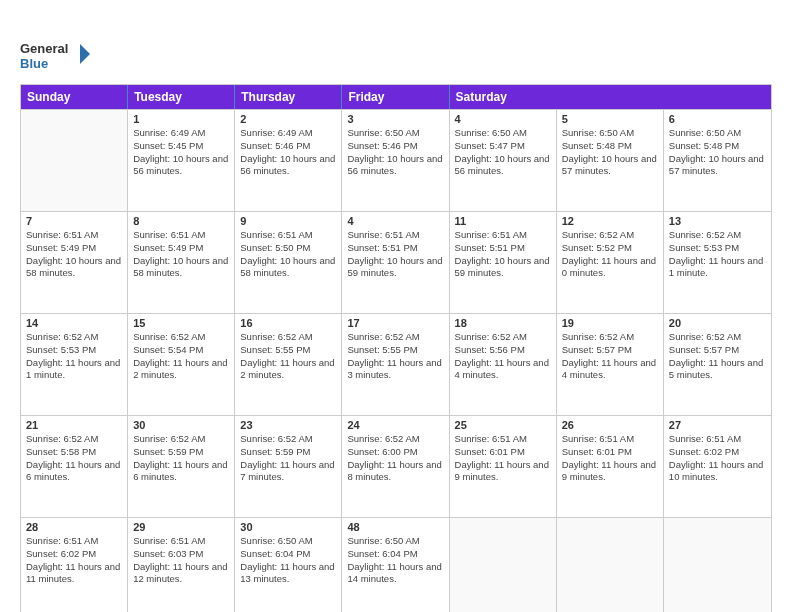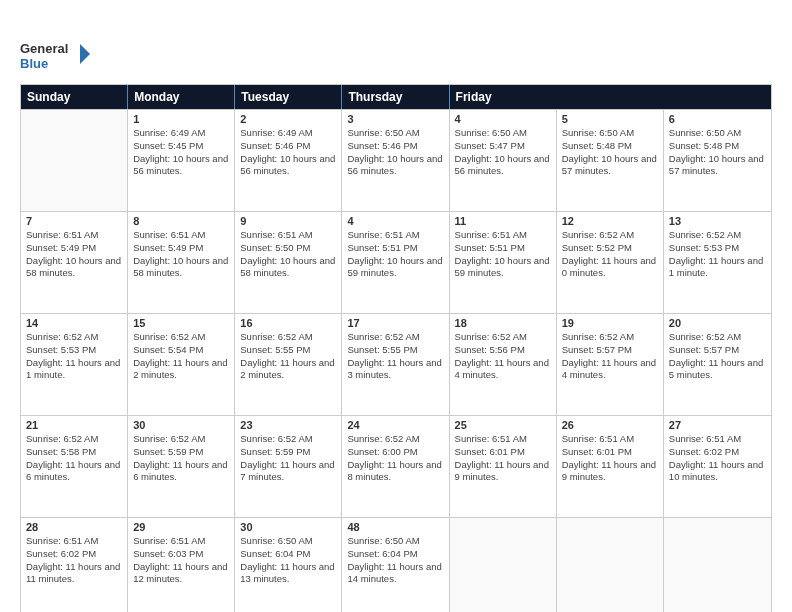--- a/index.html
+++ b/index.html
@@ -43,21 +43,21 @@
     }
     .calendar {
       flex: 1;
       display: flex;
       flex-direction: column;
       border: 1px solid #ccc;
     }
     .cal-header {
       display: grid;
       grid-template-columns: repeat(7, 1fr);
-      background: #0f172a;
+      background: #6d28d9;
     }
     .cal-header-cell {
       color: #fff;
       font-size: 12px;
       font-weight: bold;
       padding: 5px 6px;
       text-align: left;
       border-right: 1px solid #4a88c0;
     }
     .cal-header-cell:last-child {
@@ -113,24 +113,24 @@
 </div>
     <div class="title-area">
       <div class="month-title"></div>
       <div class="subtitle"></div>
     </div>
   </div>
 
   <div class="calendar">
     <div class="cal-header">
     <div class="cal-header-cell">Sunday</div>
-        <div class="cal-header-cell">Monday</div>
         <div class="cal-header-cell">Tuesday</div>
         <div class="cal-header-cell">Thursday</div>
         <div class="cal-header-cell">Friday</div>
+        <div class="cal-header-cell">Saturday</div>
       </div>
     <div class="cal-body">
     <div class="cal-row">
           <div class="cal-cell empty"></div>
           <div class="cal-cell">
             <div class="day-num">1</div>
             <div class="cell-line">Sunrise: 6:49 AM</div>
             <div class="cell-line">Sunset: 5:45 PM</div>
             <div class="cell-line">Daylight: 10 hours and 56 minutes.</div>
           </div>

